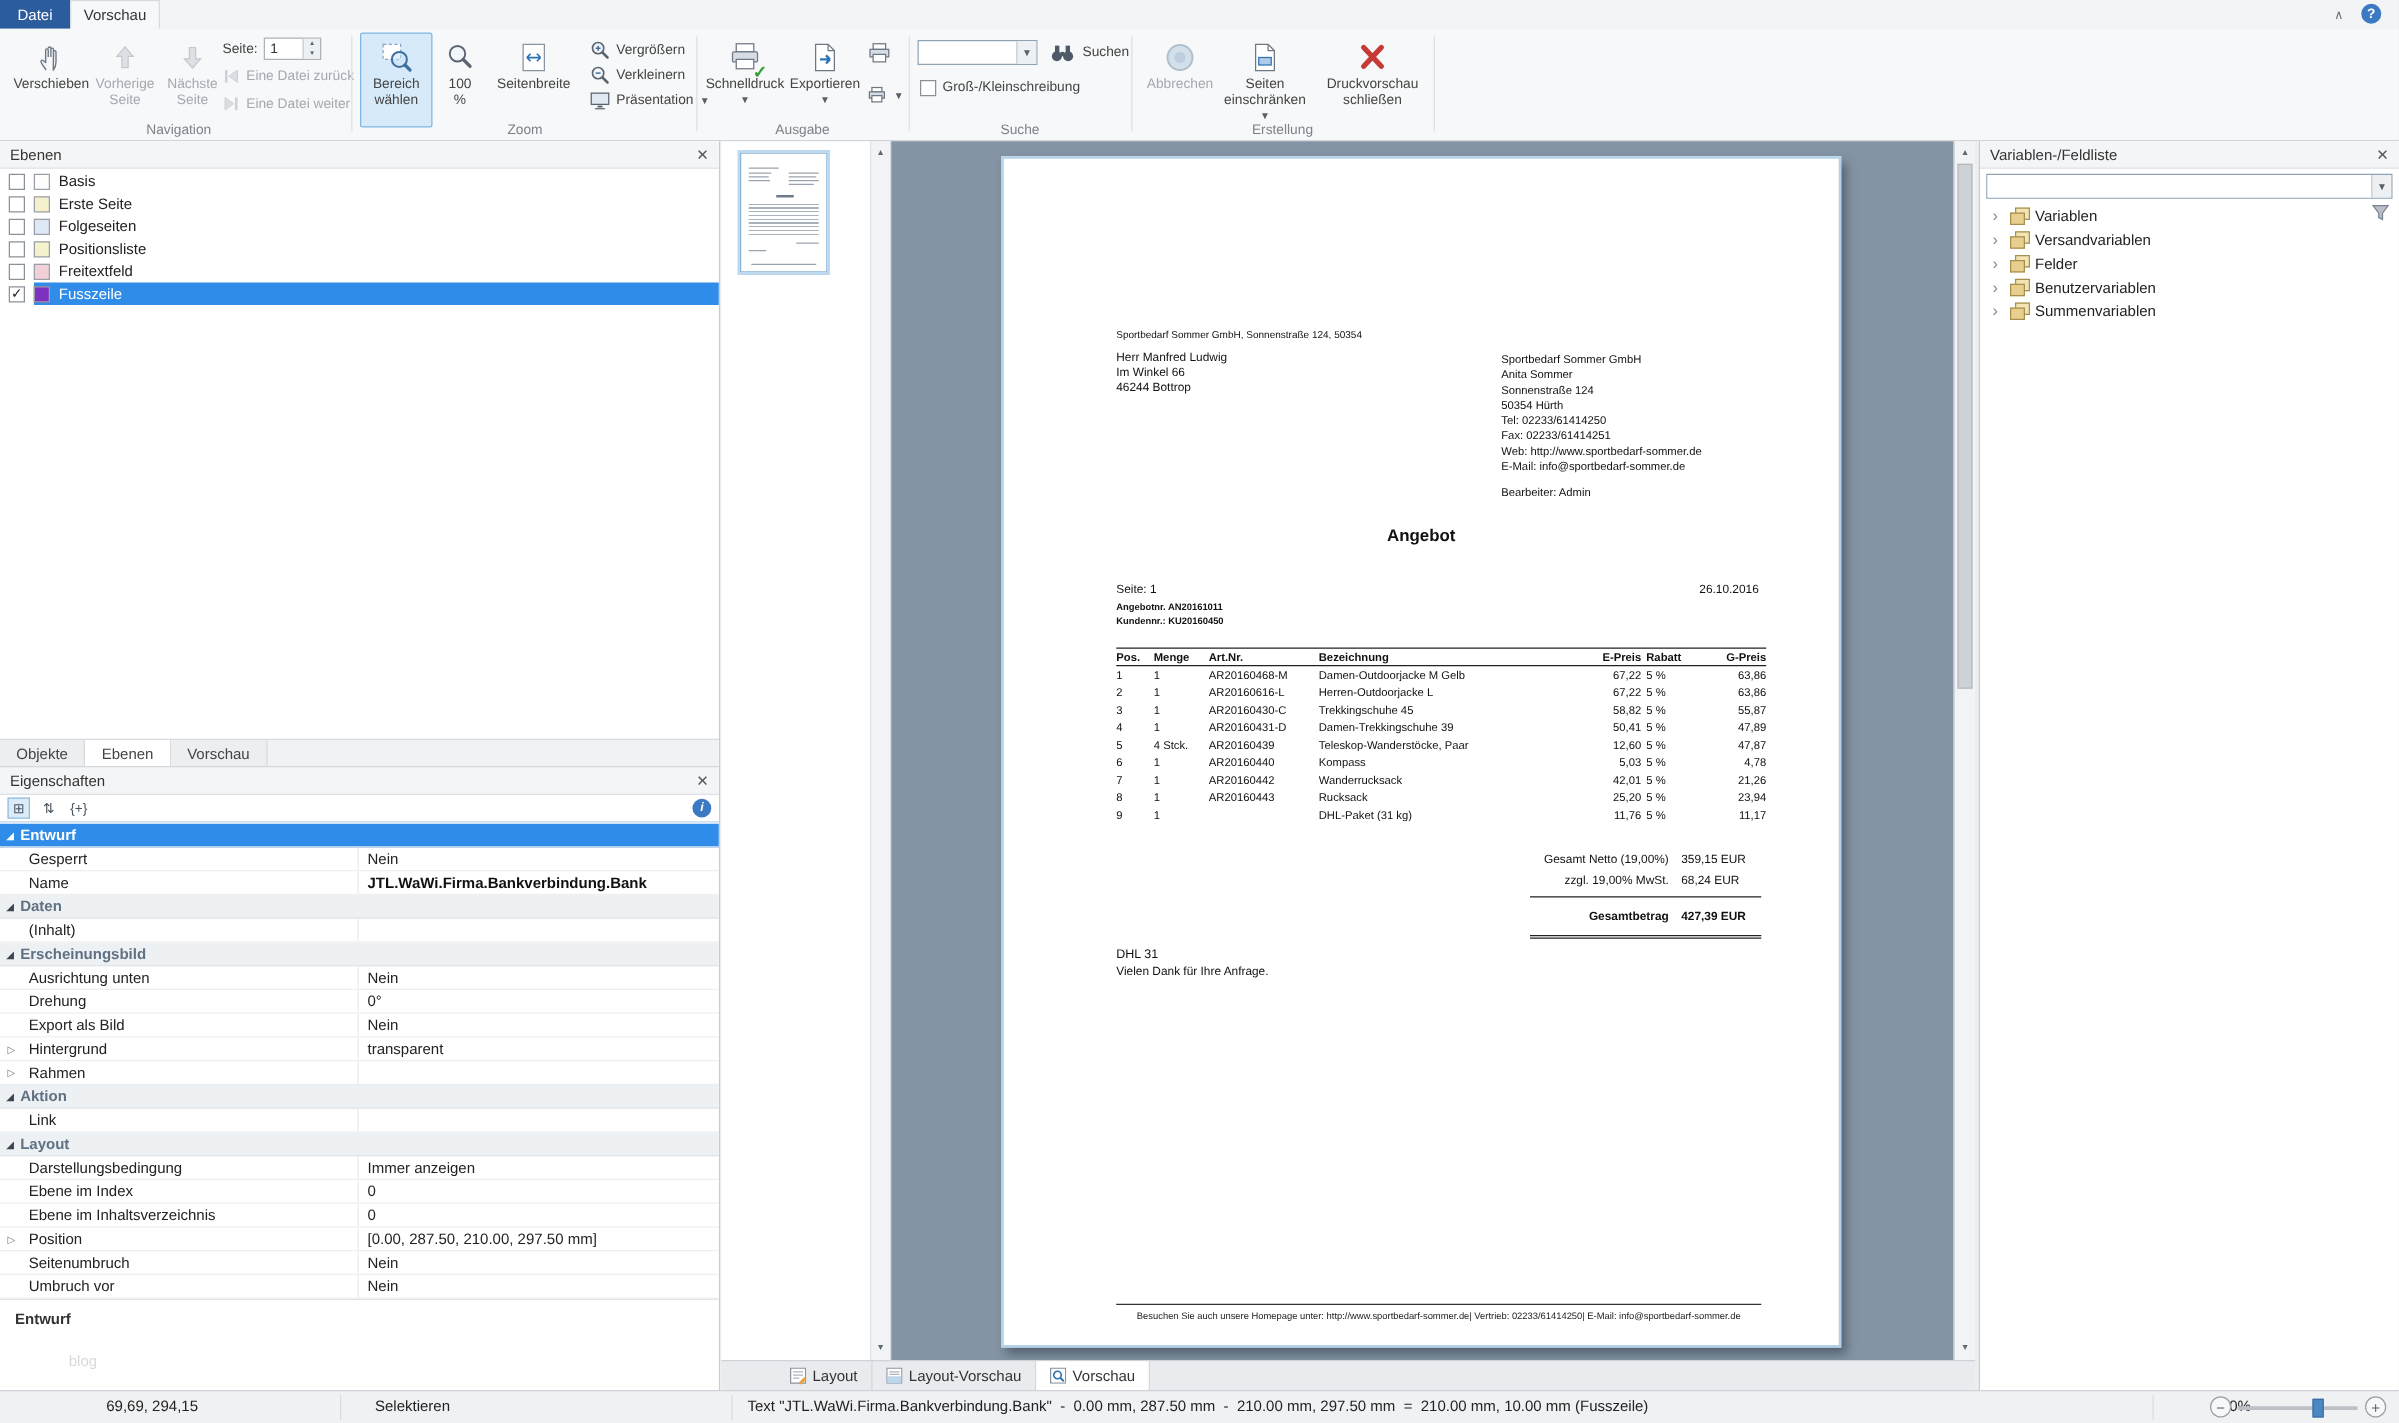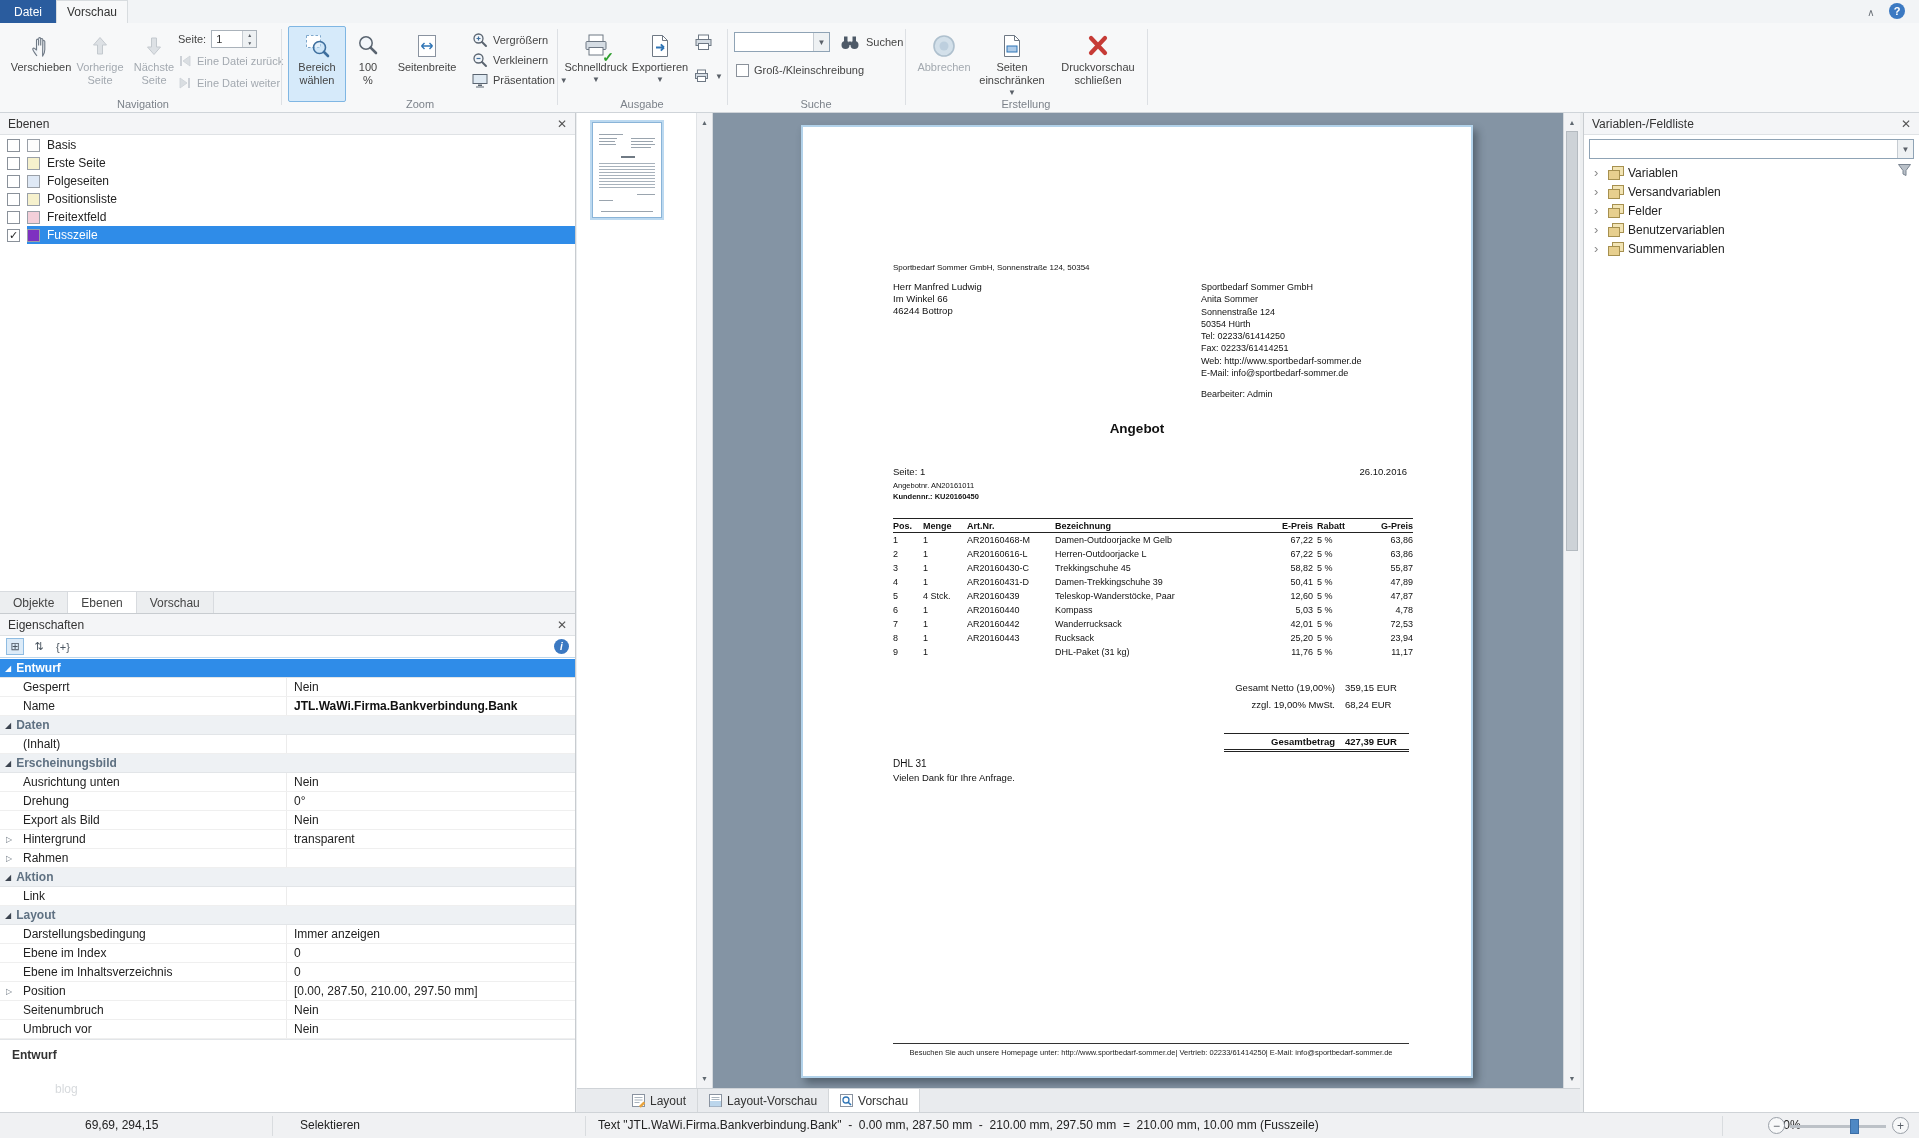--- a/index.html
+++ b/index.html
@@ -86,33 +86,33 @@
 
 
 #doc-page{position:absolute;left:88px;top:12px;width:672px;height:953px;background:#fff;border:2px solid #b2d2ea;box-shadow:4px 5px 8px rgba(25,35,45,.45);color:#111}
 .doc-sender{position:absolute;left:90px;top:136px;font-size:8px;font-weight:normal}
 .doc-recipient{position:absolute;left:90px;top:154px;font-size:9.5px;line-height:12px}
 .doc-company{position:absolute;left:398px;top:154px;font-size:9px;line-height:12.3px}
 .doc-bearbeiter{position:absolute;left:398px;top:262px;font-size:9px}
 .doc-title{position:absolute;left:0;right:0;top:294px;text-align:center;font-size:13.5px;font-weight:bold}
 .doc-page-line{position:absolute;left:90px;top:339px;font-size:9.5px}
 .doc-date{position:absolute;right:64px;top:339px;font-size:9.5px}
-.doc-offer{position:absolute;left:90px;top:354px;font-size:7.5px;font-weight:normal}
+.doc-offer{position:absolute;left:90px;top:354px;font-size:7.5px;font-weight:bold}
 .doc-customer{position:absolute;left:90px;top:365px;font-size:7.5px;font-weight:bold}
 #doc-table{position:absolute;left:90px;top:391px;width:520px;font-size:9px}
 .dt-row{display:flex;height:14px;align-items:center}
 .dt-head{font-weight:bold;border-top:1px solid #222;border-bottom:1px solid #222;height:15px}
 .dt-c{padding-right:4px;white-space:nowrap;overflow:hidden}
 .c0{width:30px}.c1{width:44px}.c2{width:88px}.c3{flex:1}
 .c4{width:56px;text-align:right}.c5{width:42px;}.c6{width:54px;text-align:right;padding-right:0}
 #doc-totals{position:absolute;right:62px;top:552px;width:185px;font-size:9.5px}
 .tot-row{display:flex;height:17px;align-items:center}
 .tot-label{flex:1;text-align:right;padding-right:10px}
 .tot-value{width:64px;text-align:left}
-.tot-row.grand{font-weight:bold;border-top:1px solid #222;border-bottom:3px double #222;margin-top:20px;height:19px}
+.tot-row.grand{font-weight:bold;border-top:1px solid #222;border-bottom:3px double #222;margin-top:4px;height:34px}
 .doc-note1{position:absolute;left:90px;top:631px;font-size:10px}
 .doc-note2{position:absolute;left:90px;top:645px;font-size:9.5px}
 .doc-footer{position:absolute;left:90px;right:62px;top:916px;border-top:1px solid #333;padding-top:4px;text-align:center;font-size:7.5px;color:#222}
 
 
 #right-panel{position:absolute;left:1583px;top:113px;width:336px;height:999px;background:#fff;border-left:1px solid #c8ccd0}
 #var-search{position:absolute;left:5px;right:5px;top:26px;height:20px;border:1px solid #8fa3b5;background:#fff;display:flex}
 #var-search input{flex:1;min-width:0;border:none;outline:none;font-size:12px;padding:0 4px;font-family:inherit}
 .filter-row{position:absolute;right:7px;top:50px}
 #variables-tree{position:absolute;left:4px;top:50px;right:26px}
@@ -662,21 +662,21 @@
           <div class="dt-c c5">5 %</div>
           <div class="dt-c c6">4,78</div>
         </div>
         <div class="dt-row">
           <div class="dt-c c0">7</div>
           <div class="dt-c c1">1</div>
           <div class="dt-c c2">AR20160442</div>
           <div class="dt-c c3">Wanderrucksack</div>
           <div class="dt-c c4">42,01</div>
           <div class="dt-c c5">5 %</div>
-          <div class="dt-c c6">72,53</div>
+          <div class="dt-c c6">21,26</div>
         </div>
         <div class="dt-row">
           <div class="dt-c c0">8</div>
           <div class="dt-c c1">1</div>
           <div class="dt-c c2">AR20160443</div>
           <div class="dt-c c3">Rucksack</div>
           <div class="dt-c c4">25,20</div>
           <div class="dt-c c5">5 %</div>
           <div class="dt-c c6">23,94</div>
         </div>

